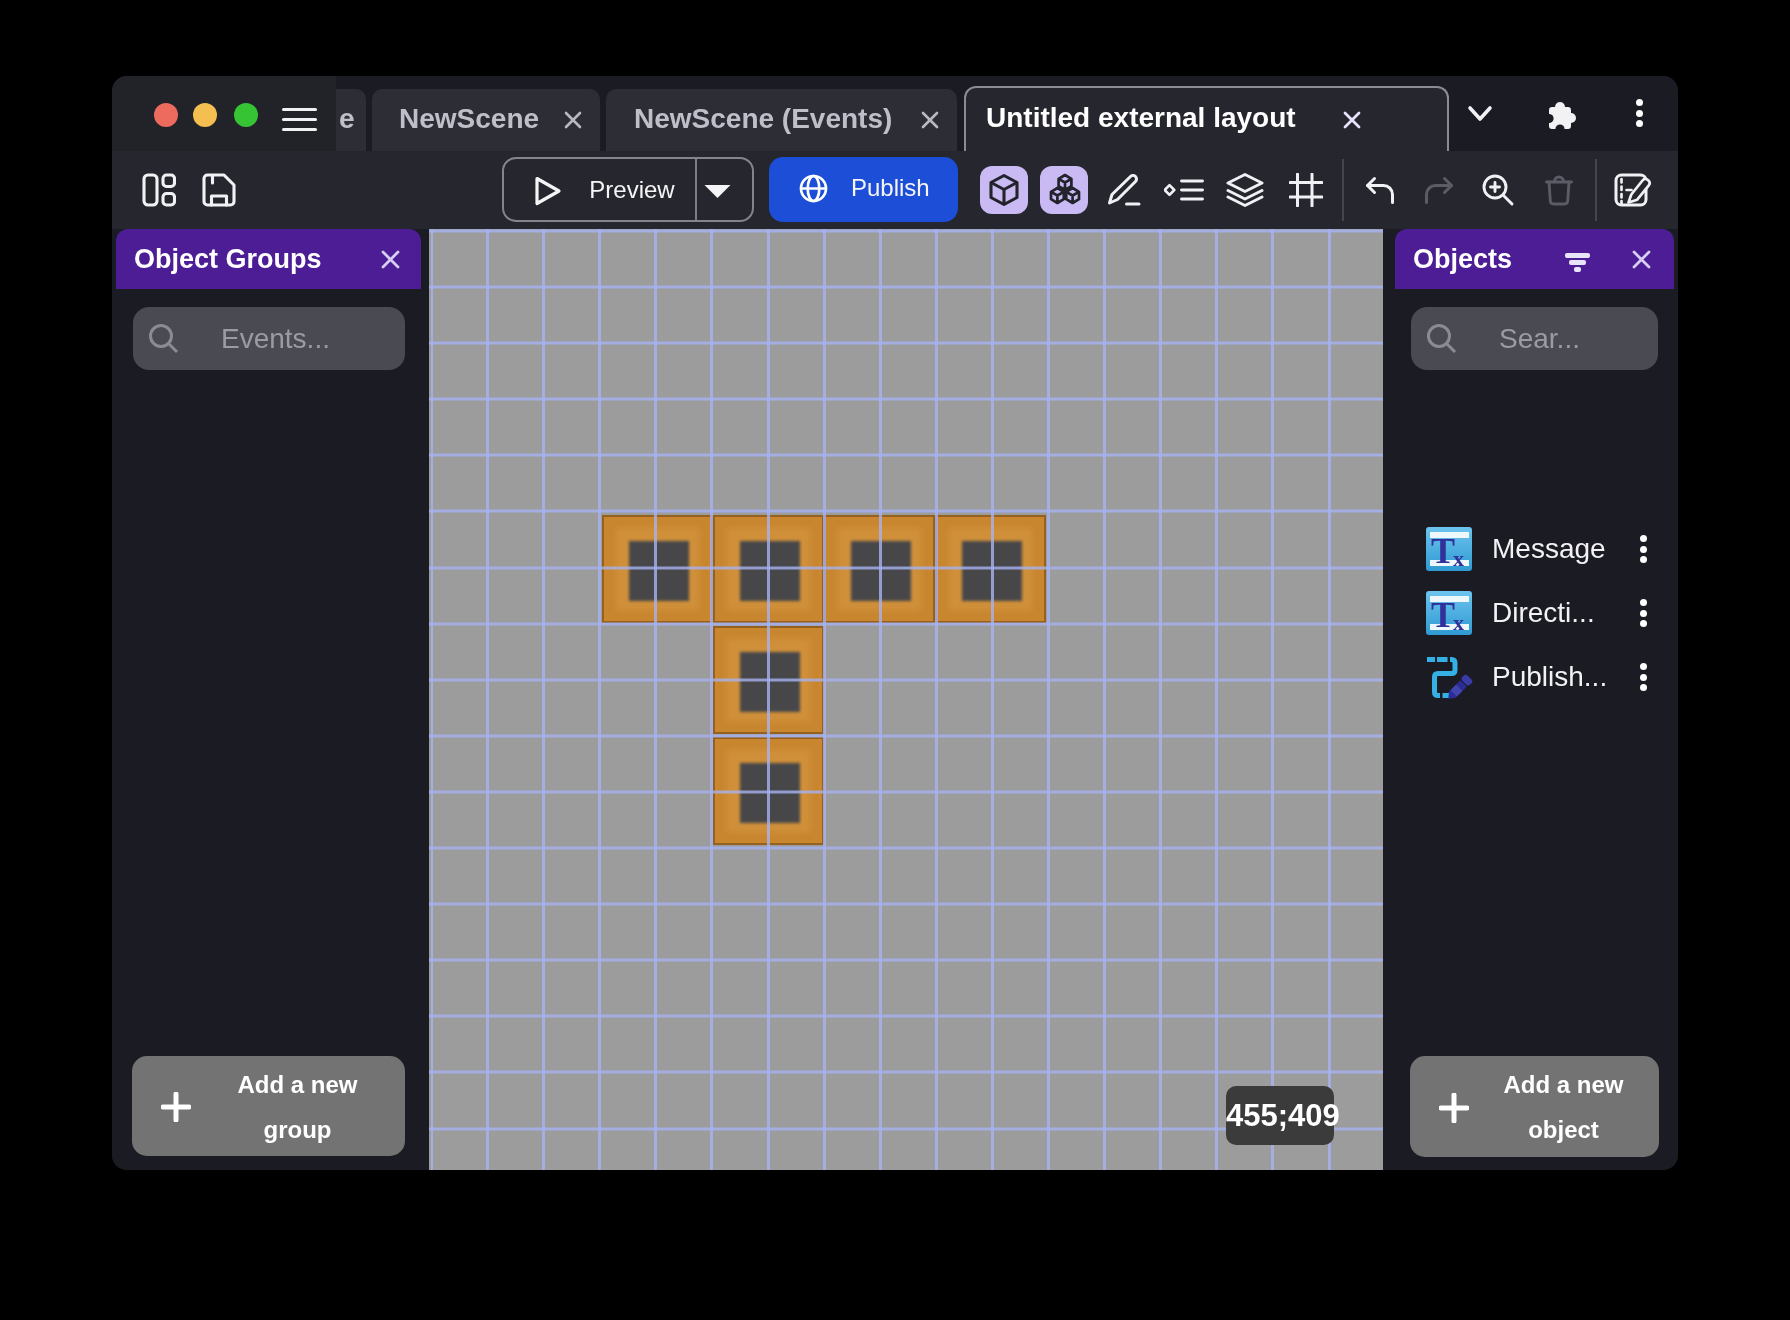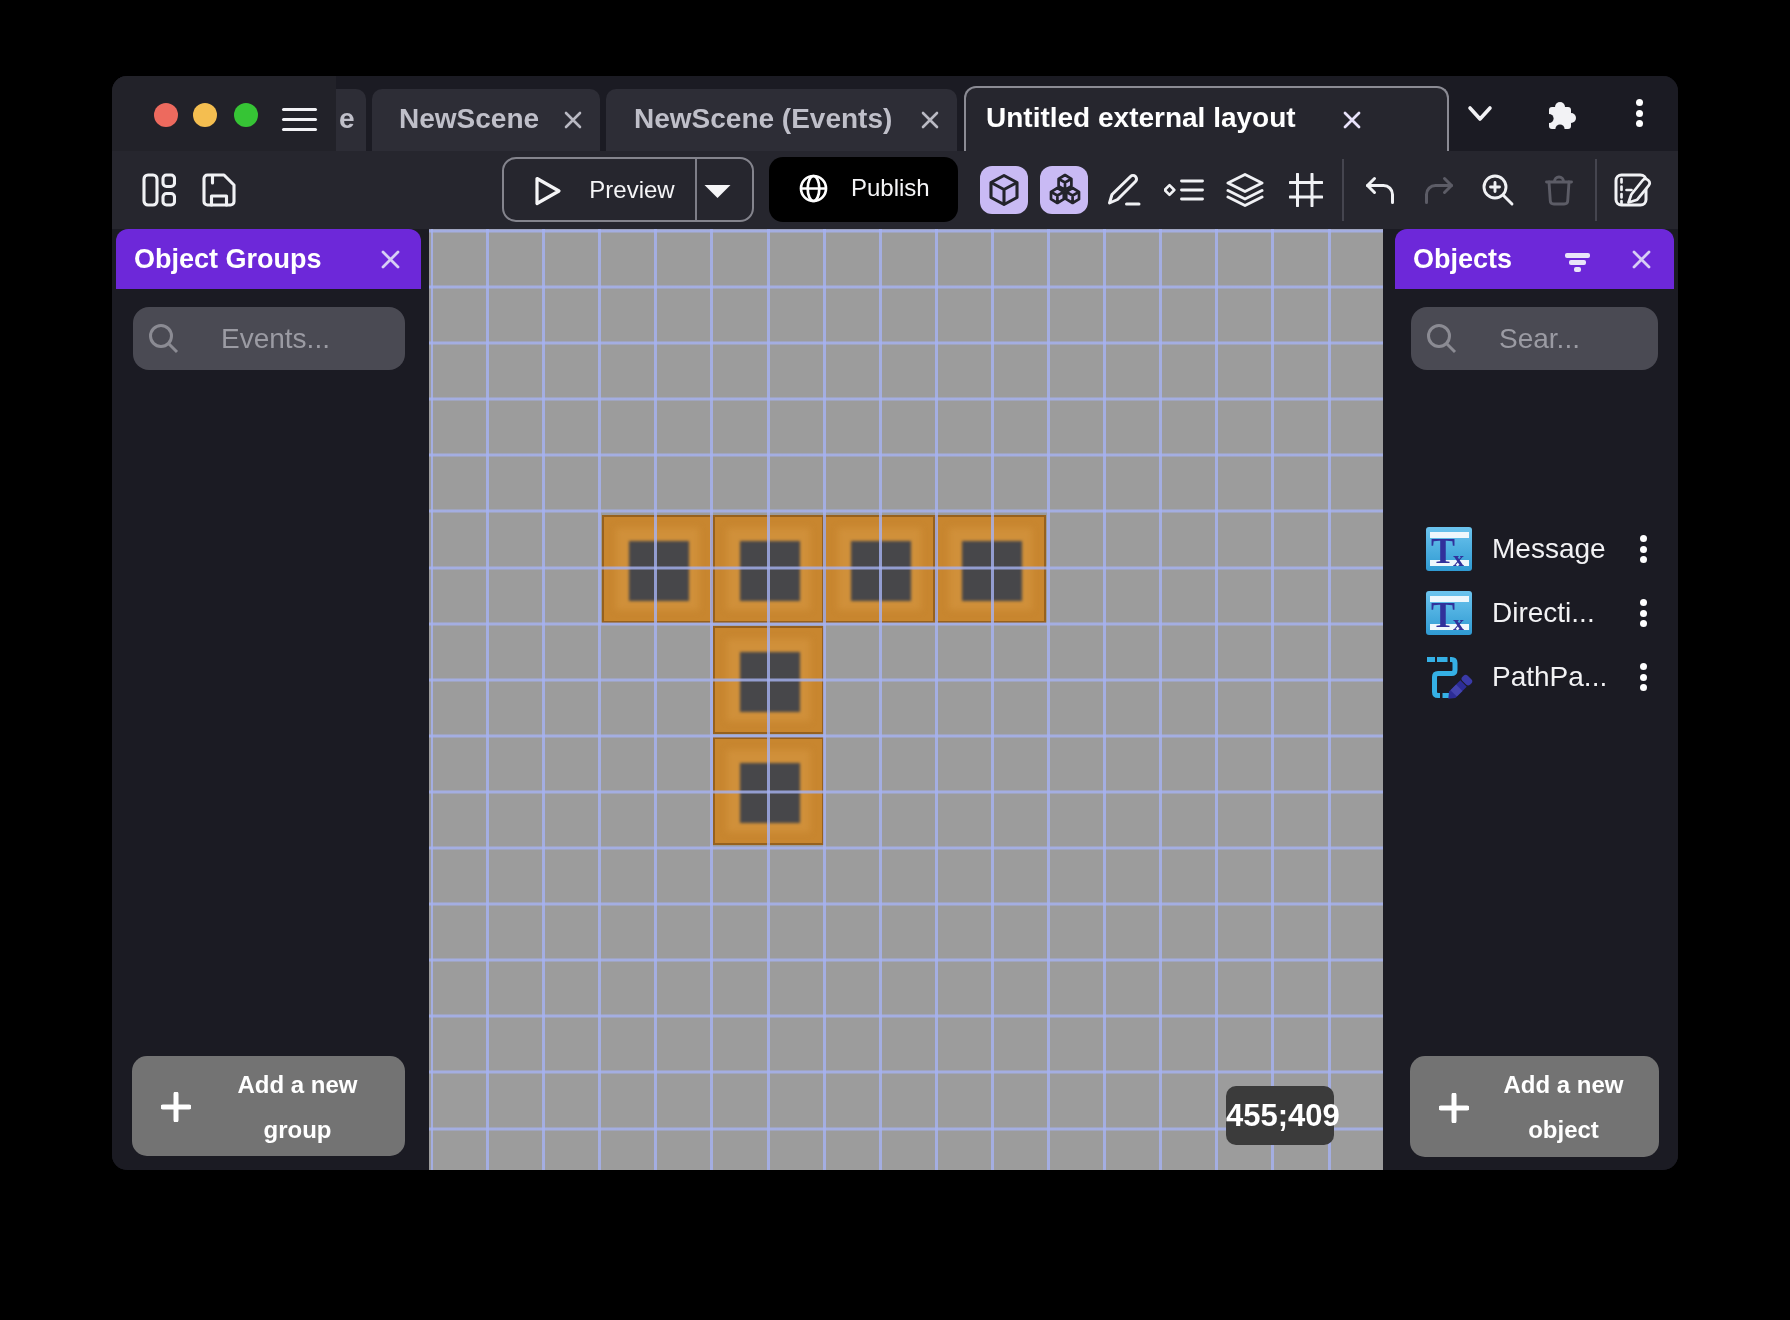--- a/index.html
+++ b/index.html
@@ -13,28 +13,28 @@
 .hbar{position:absolute;left:170px;width:35px;height:3.4px;border-radius:2px;background:#f2f2f5}
 .tab{position:absolute;top:13px;height:62px;background:#2d2d36;border-radius:10px 10px 0 0;color:#bfbfc9;font-size:28px;font-weight:700}
 .tab .lbl{position:absolute;top:0;line-height:60px;white-space:nowrap}
 .tabx{position:absolute;top:22px;width:18px;height:18px}
 #activetab{position:absolute;left:852px;top:10px;width:485px;height:66px;background:#26262e;
   border:2px solid #8b8b94;border-bottom:none;border-radius:12px 12px 0 0;color:#fff;font-size:28px;font-weight:700}
 
 #toolbar{position:absolute;left:0;top:75px;width:1566px;height:78px;background:#26262e}
 .tbtn{position:absolute;top:22px;width:34px;height:34px}
 #previewbtn{position:absolute;left:390px;top:6px;width:252px;height:65px;border:2px solid #84848d;border-radius:14px}
-#publishbtn{position:absolute;left:657px;top:6px;width:189px;height:65px;background:#000000;border-radius:14px}
+#publishbtn{position:absolute;left:657px;top:6px;width:189px;height:65px;background:#1d4ed8;border-radius:14px}
 .btntxt{position:absolute;top:0;line-height:61px;color:#f5f5f7;font-size:24px;font-weight:400}
 .toggle{position:absolute;top:15px;width:48px;height:48px;background:#c9baf4;border-radius:12px}
 .toggle svg{position:absolute;left:7px;top:7px}
 .sep{position:absolute;top:8px;width:2px;height:62px;background:#45454f}
 
 #content{position:absolute;left:0;top:153px;width:1566px;height:941px;background:#1b1b23}
-.phead{position:absolute;top:0;height:60px;background:#6d28d9;border-radius:12px 12px 0 0;color:#fff;font-size:27px;font-weight:700}
+.phead{position:absolute;top:0;height:60px;background:#4c1d95;border-radius:12px 12px 0 0;color:#fff;font-size:27px;font-weight:700}
 .phead .lbl{position:absolute;left:18px;line-height:60px}
 .search{position:absolute;top:78px;height:63px;background:#4a4a53;border-radius:16px;color:#9b9ba3;font-size:28px}
 .search .lbl{position:absolute;left:88px;line-height:63px}
 .search svg{position:absolute;left:15px;top:16px}
 .purplebtn{position:absolute;background:#737373;border-radius:15px;color:#fff;font-weight:700;font-size:24px}
 .purplebtn .txt{position:absolute;left:60px;right:2px;text-align:center;line-height:45px}
 .row{position:absolute;height:64px;color:#f2f2f4;font-size:28px;font-weight:400}
 .row .lbl{position:absolute;left:97px;line-height:64px}
 .kebab{position:absolute;width:8px}
 .kebab i{position:absolute;left:0;width:7px;height:7px;border-radius:50%;background:#fff}
@@ -302,21 +302,21 @@
           <path d="M14.5 7.5 H20" stroke-linecap="square"></path>
           <path d="M25 7.5 H26.5 Q30 7.5 30 11 V18 Q30 21.5 26.5 21.5 H13 Q9.5 21.5 9.5 25 V40 Q9.5 43.5 13 43.5 H15"></path>
           <path d="M20 43.5 H23" stroke-linecap="square"></path>
         </g>
         <g transform="rotate(45 35 35)">
           <path d="M30.5 30 L39.5 30 L39.5 46 L35 51.5 L30.5 46 Z" fill="#2c2c96"></path>
           <rect x="30.5" y="36" width="9" height="8" fill="#4343ae"></rect>
           <rect x="29.5" y="21.5" width="11" height="7.5" rx="3" fill="#3a3aa8"></rect>
         </g>
       </svg>
-      <span class="lbl">PathPa...</span>
+      <span class="lbl">Publish...</span>
       <div class="kebab" style="left:245px;top:18px">
           <i style="top:0"></i>
           <i style="top:10.5px"></i>
           <i style="top:21px"></i>
         </div>
     </div>
 
     <div class="purplebtn" style="left:1298px;top:827px;width:249px;height:101px">
       <svg class="abs" style="left:29px;top:37px" width="30" height="30" viewBox="0 0 30 30">
           <path d="M15 2 V28 M2 15 H28" stroke="#fff" stroke-width="5" stroke-linecap="round"></path>

